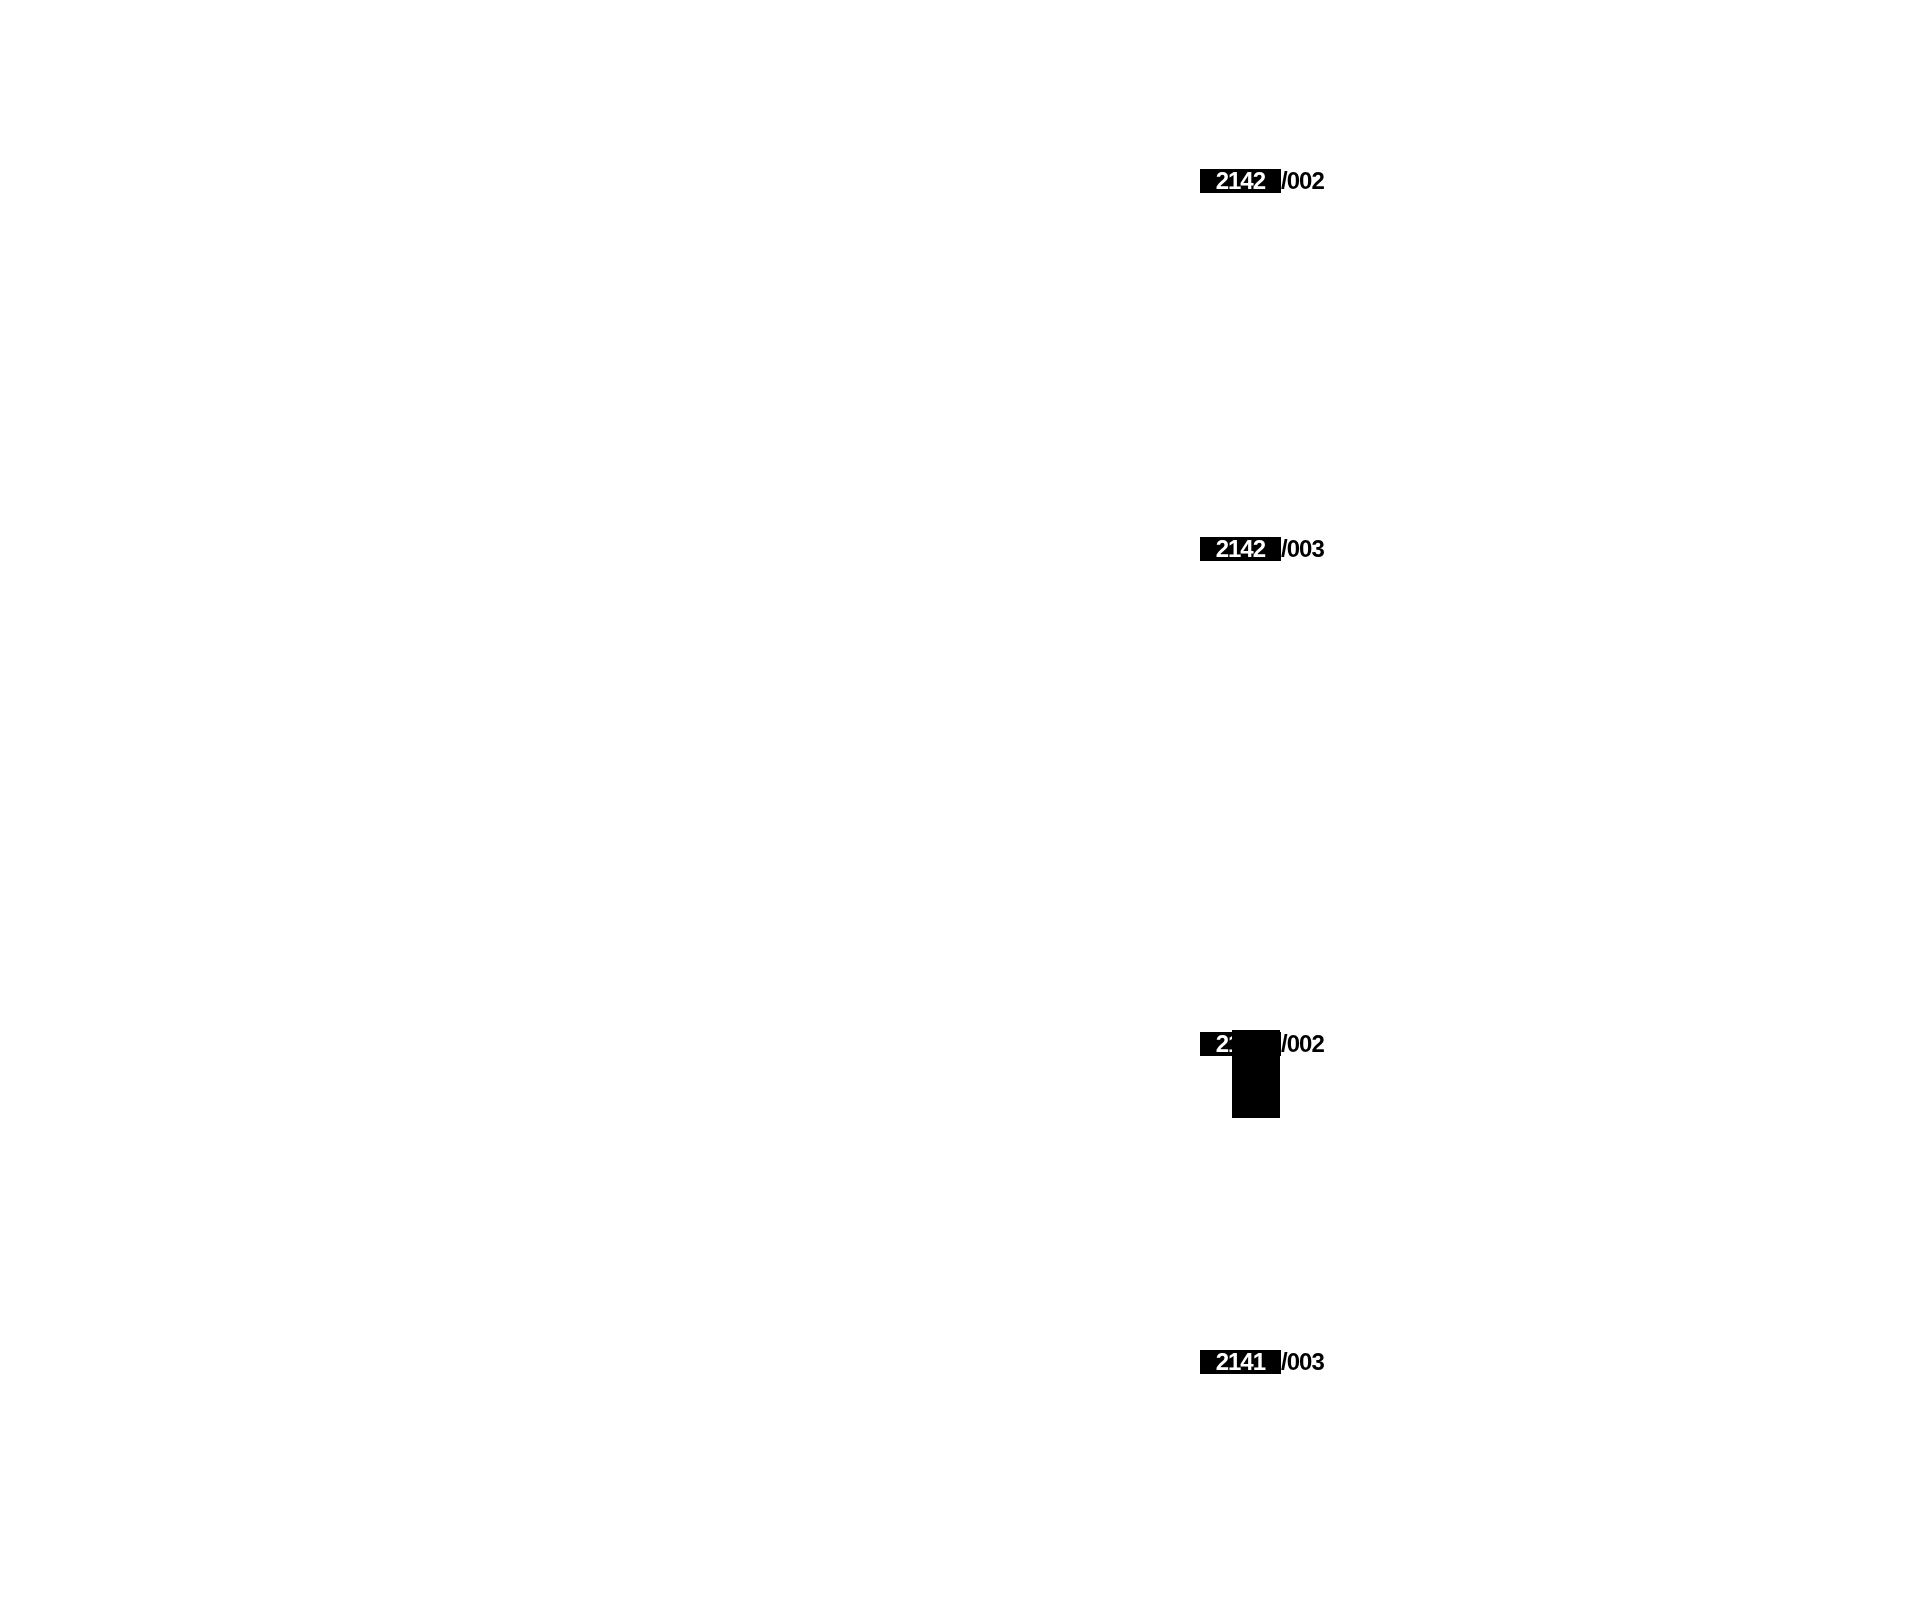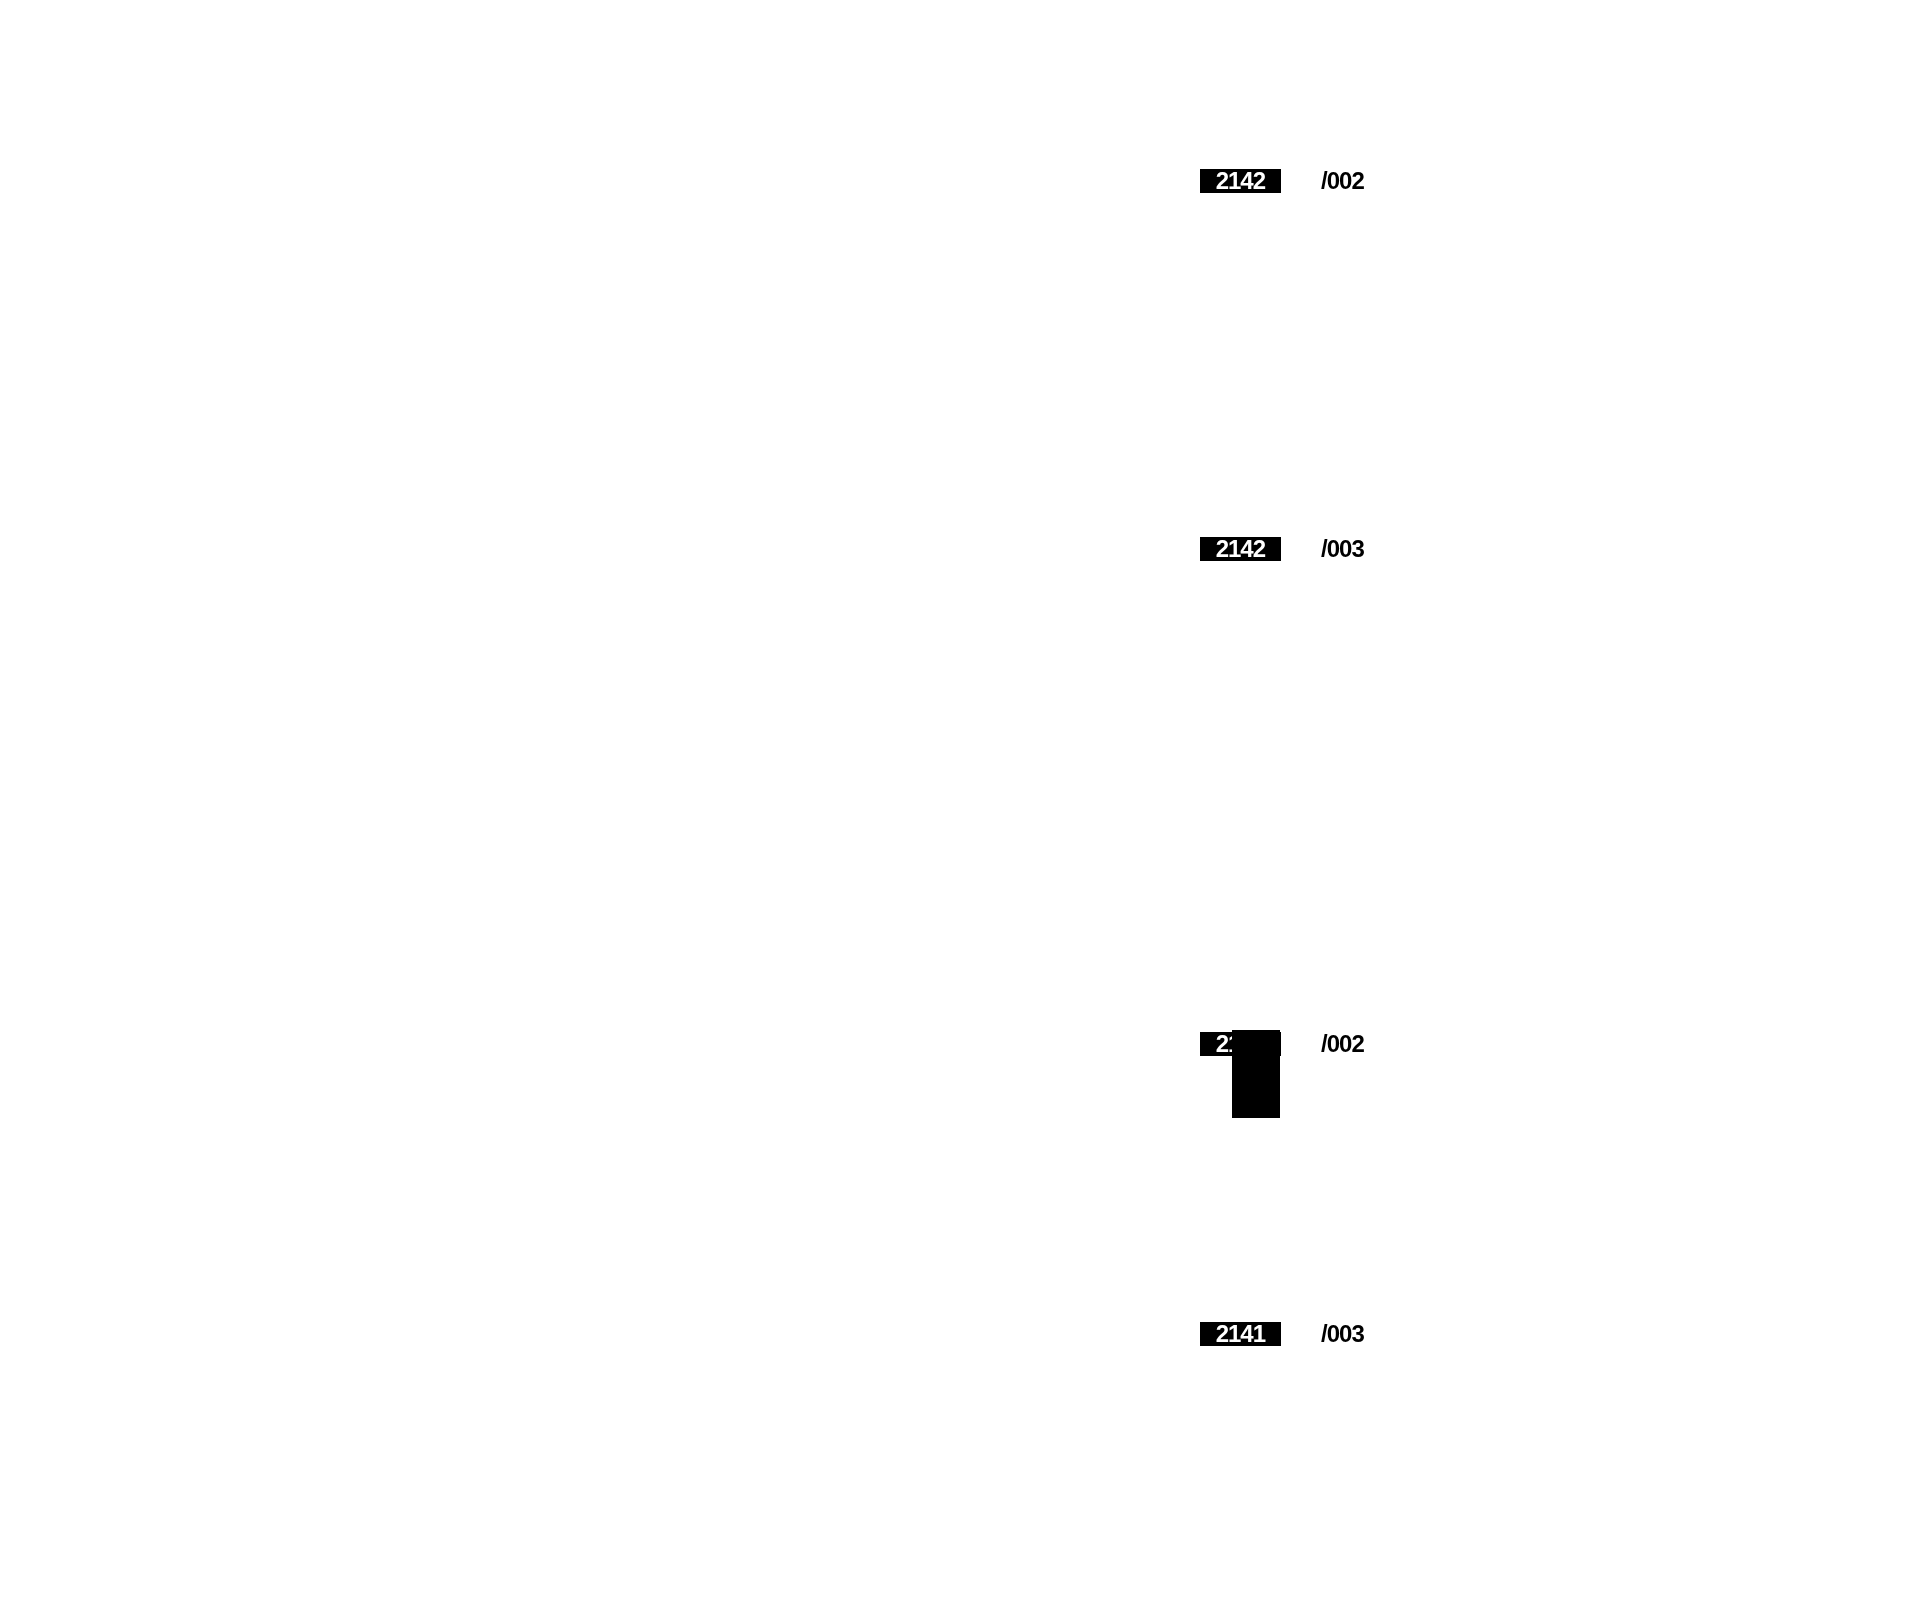--- a/index.html
+++ b/index.html
@@ -35,21 +35,20 @@
   }
   
   .mark .smudge {
     display: inline-block;
     background: #000000;
     color: #ffffff;
     padding: 0 16px;
   }
   .mark .plain {
     display: inline-block;
-    padding-left: 40px;
   }
   .blackbox {
     position: absolute;
     background: #000000;
   }
 </style>
 </head>
 <body>
 
 <div id="page">
@@ -61,17 +60,17 @@
   <div class="mark" style="left:1177px; top:513px;">
     <span class="smudge">2142</span><span class="plain">/003</span>
   </div>
 
   <div class="mark" style="left:1177px; top:1008px;">
     <span class="smudge">2141</span><span class="plain">/002</span>
   </div>
 
   <div class="blackbox" style="left:1232px; top:1030px; width:48px; height:88px;"></div>
 
-  <div class="mark" style="left:1177px; top:1298px;text-align:right;">
+  <div class="mark" style="left:1177px; top:1326px;text-align:right;">
     <span class="smudge">2141</span><span class="plain">/003</span>
   </div>
 
 </div>
 
 </body></html>

